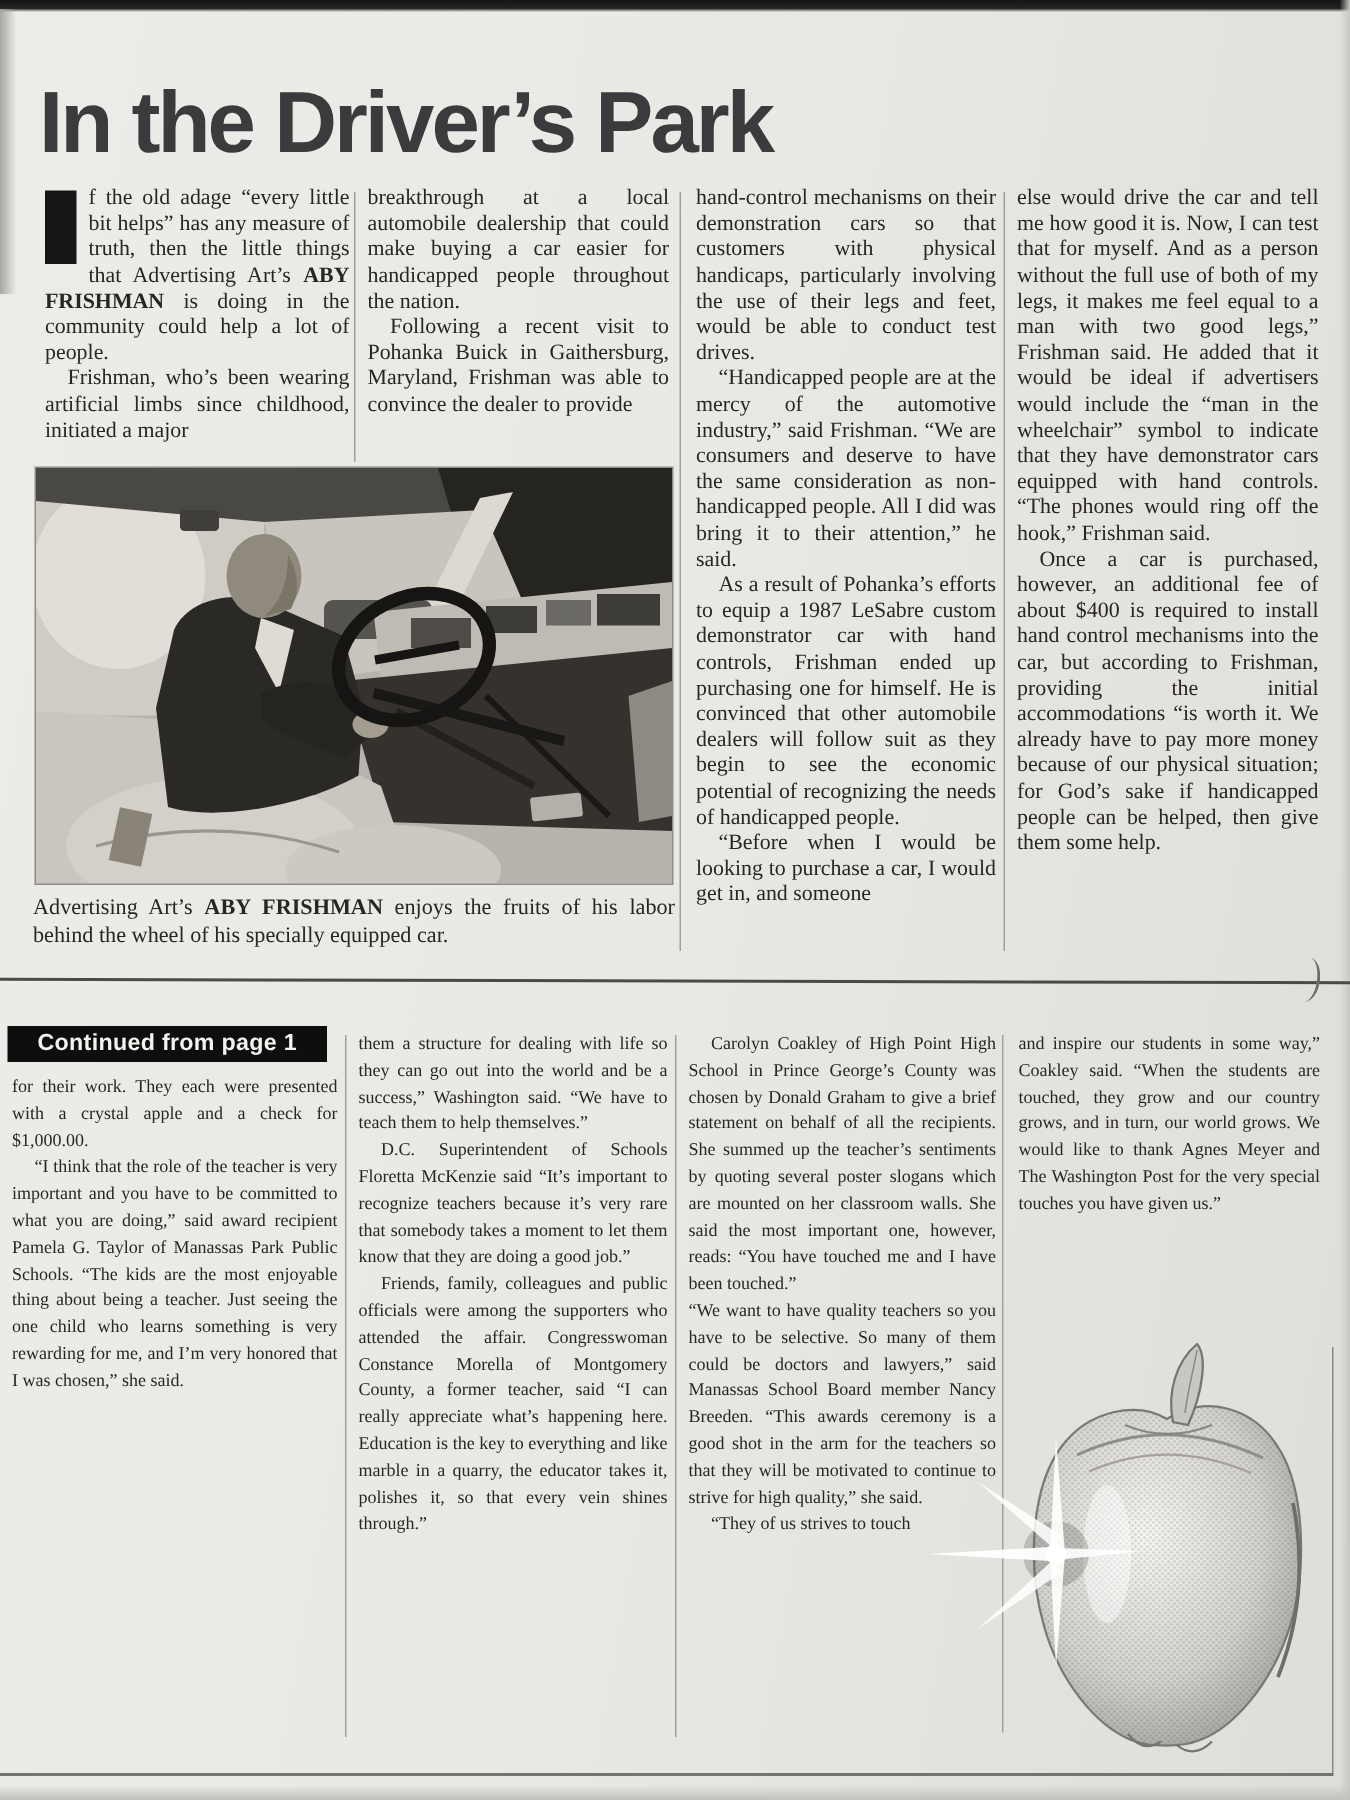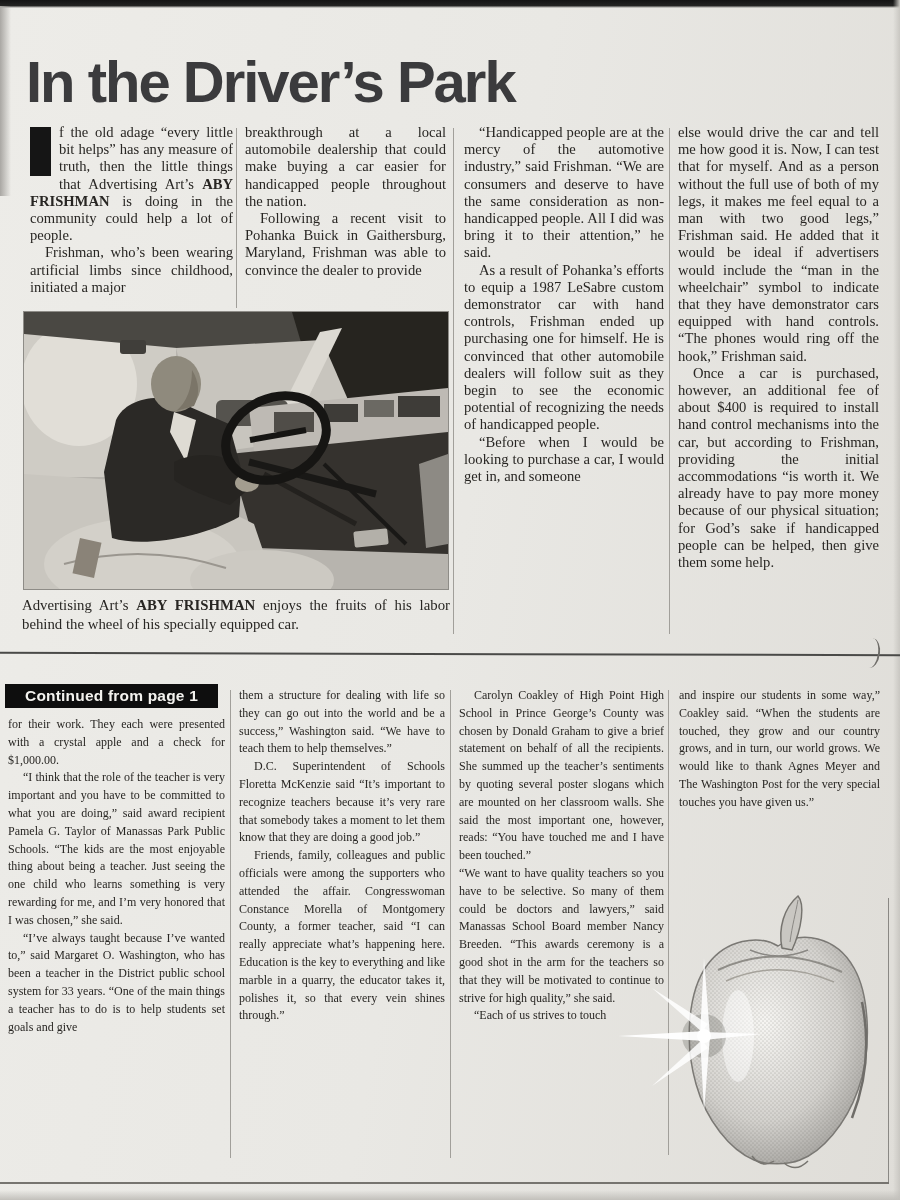--- a/index.html
+++ b/index.html
@@ -106,20 +106,21 @@
   <section class="art1">
     <div class="col c1a">
         <p class="para"><span class="dcap"></span>f the old adage “every little bit helps” has any measure of truth, then the little things that Advertising Art’s <strong>ABY FRISHMAN</strong> is doing in the community could help a lot of people.</p>
         <p class="para ind">Frishman, who’s been wearing artificial limbs since childhood, initiated a major</p>
       </div>
     <div class="col c2a">
         <p class="para">breakthrough at a local automobile dealership that could make buying a car easier for handicapped people throughout the nation.</p>
         <p class="para ind">Following a recent visit to Pohanka Buick in Gaithersburg, Maryland, Frishman was able to convince the dealer to provide</p>
       </div>
     <div class="col c3a">
+        <p class="para">hand-control mechanisms on their demonstration cars so that customers with physical handicaps, particularly involving the use of their legs and feet, would be able to conduct test drives.</p>
         <p class="para ind">“Handicapped people are at the mercy of the automotive industry,” said Frishman. “We are consumers and deserve to have the same consideration as non-handicapped people. All I did was bring it to their attention,” he said.</p>
         <p class="para ind">As a result of Pohanka’s efforts to equip a 1987 LeSabre custom demonstrator car with hand controls, Frishman ended up purchasing one for himself. He is convinced that other automobile dealers will follow suit as they begin to see the economic potential of recognizing the needs of handicapped people.</p>
         <p class="para ind">“Before when I would be looking to purchase a car, I would get in, and someone</p>
       </div>
     <div class="col c4a">
         <p class="para">else would drive the car and tell me how good it is. Now, I can test that for myself. And as a person without the full use of both of my legs, it makes me feel equal to a man with two good legs,” Frishman said. He added that it would be ideal if advertisers would include the “man in the wheelchair” symbol to indicate that they have demonstrator cars equipped with hand controls. “The phones would ring off the hook,” Frishman said.</p>
         <p class="para ind">Once a car is purchased, however, an additional fee of about $400 is required to install hand control mechanisms into the car, but according to Frishman, providing the initial accommodations “is worth it. We already have to pay more money because of our physical situation; for God’s sake if handicapped people can be helped, then give them some help.</p>
       </div>
 
     <div class="vrule r1"></div>
@@ -172,31 +173,30 @@
   <div class="sep"></div>
 
   <section class="art2">
     <div class="contd">
       <span>Continued from page 1</span>
     </div>
 
     <div class="col c1b">
         <p class="para">for their work. They each were presented with a crystal apple and a check for $1,000.00.</p>
         <p class="para ind">“I think that the role of the teacher is very important and you have to be committed to what you are doing,” said award recipient Pamela G. Taylor of Manassas Park Public Schools. “The kids are the most enjoyable thing about being a teacher. Just seeing the one child who learns something is very rewarding for me, and I’m very honored that I was chosen,” she said.</p>
-        <p class="para ind">“I’ve always taught because I’ve wanted to,” said Margaret O. Washington, who has been a teacher in the District public school system for 33 years. “One of the main things a teacher has to do is to help students set goals and give</p>
       </div>
     <div class="col c2b">
         <p class="para">them a structure for dealing with life so they can go out into the world and be a success,” Washington said. “We have to teach them to help themselves.”</p>
         <p class="para ind">D.C. Superintendent of Schools Floretta McKenzie said “It’s important to recognize teachers because it’s very rare that somebody takes a moment to let them know that they are doing a good job.”</p>
         <p class="para ind">Friends, family, colleagues and public officials were among the supporters who attended the affair. Congresswoman Constance Morella of Montgomery County, a former teacher, said “I can really appreciate what’s happening here. Education is the key to everything and like marble in a quarry, the educator takes it, polishes it, so that every vein shines through.”</p>
       </div>
     <div class="col c3b">
         <p class="para ind">Carolyn Coakley of High Point High School in Prince George’s County was chosen by Donald Graham to give a brief statement on behalf of all the recipients. She summed up the teacher’s sentiments by quoting several poster slogans which are mounted on her classroom walls. She said the most important one, however, reads: “You have touched me and I have been touched.”</p>
         <p class="para">“We want to have quality teachers so you have to be selective. So many of them could be doctors and lawyers,” said Manassas School Board member Nancy Breeden. “This awards ceremony is a good shot in the arm for the teachers so that they will be motivated to continue to strive for high quality,” she said.</p>
-        <p class="para ind">“Each of us strives to touch</p>
+        <p class="para ind">“They of us strives to touch</p>
       </div>
     <div class="col c4b">
         <p class="para">and inspire our students in some way,” Coakley said. “When the students are touched, they grow and our country grows, and in turn, our world grows. We would like to thank Agnes Meyer and The Washington Post for the very special touches you have given us.”</p>
       </div>
 
     <div class="vrule r4"></div>
     <div class="vrule r5"></div>
     <div class="vrule r6"></div>
 
     <div class="apple">

